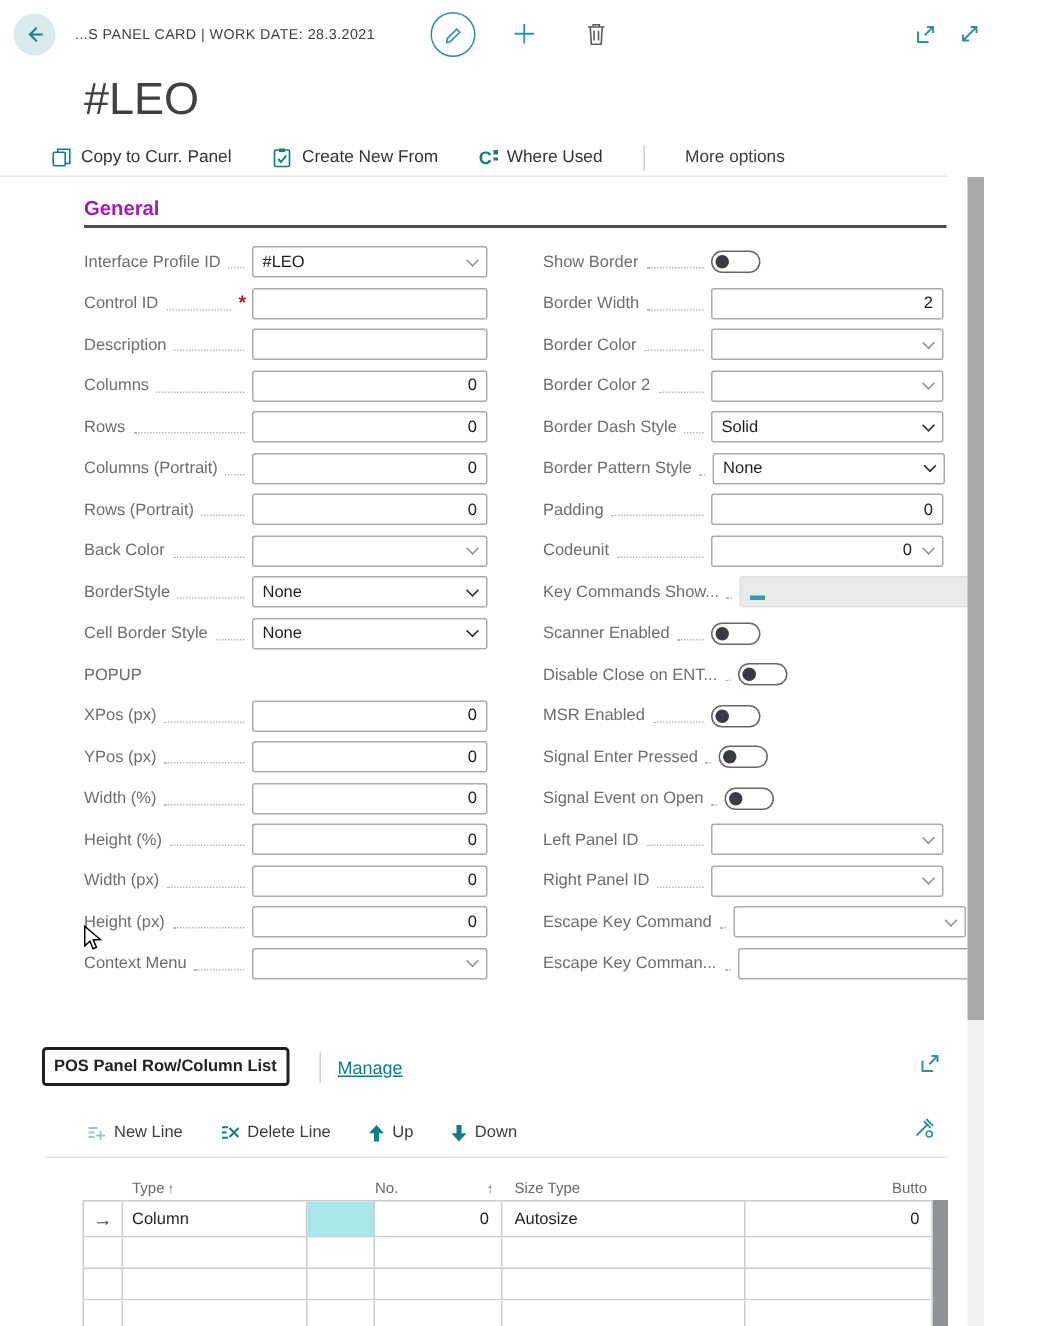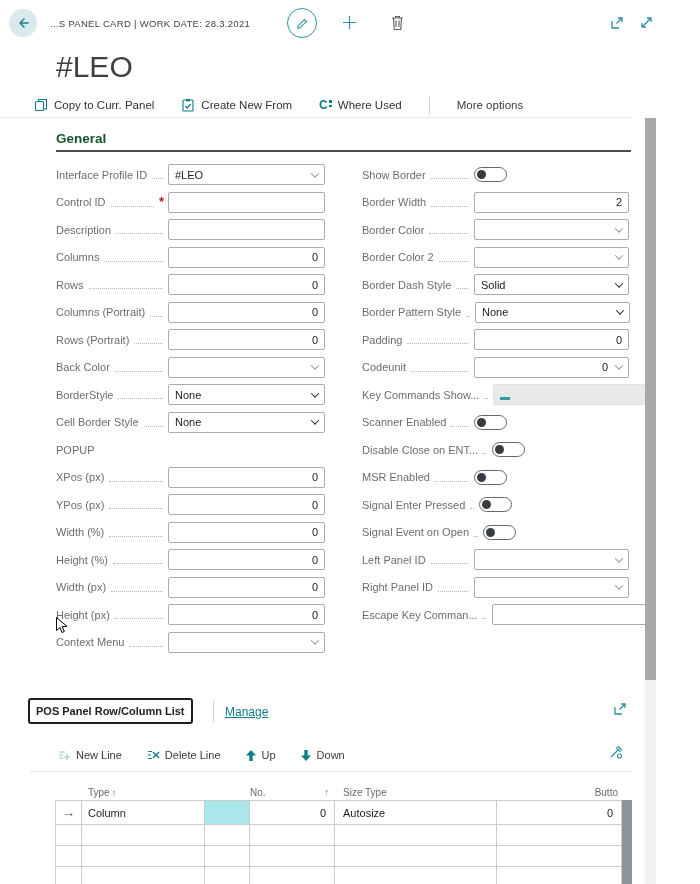--- a/index.html
+++ b/index.html
@@ -23,21 +23,21 @@
   .actionbar { position:absolute; left:34px; top:94px; height:22px; display:flex; align-items:center; gap:27px;text-align:right; }
   .ab-item { display:flex; align-items:center; gap:6px; font-size:11.5px; color:#323232; cursor:pointer; white-space:nowrap; }
   .ab-sep { width:1px; height:17px; background:#d2d2d2; }
   .ab-more { font-size:11.5px; color:#3b3b3b; cursor:pointer; }
   .ab-rule { position:absolute; left:0; top:117px; width:632px; height:1px; background:#e8e8e8; }
   .wu { font-weight:700; color:#0f7d87; font-size:12px; position:relative; padding-right:4px; }
   .wu-dots { position:absolute; right:0; top:2px; display:flex; flex-direction:column; gap:2px; }
   .wu-dots i { display:block; width:2.5px; height:2.5px; background:#0f7d87; }
 
   
-  .section-title { position:absolute; left:56px; top:131px; font-size:13.5px; font-weight:700; color:#14532d; }
+  .section-title { position:absolute; left:56px; top:131px; font-size:13.5px; font-weight:700; color:#a21caf; }
   .section-rule { position:absolute; left:56px; top:150px; width:575px; height:2px; background:#4c4c4c; }
 
   
   .col { position:absolute; top:164px; }
   .col.left  { left:56px;  width:269px; }
   .col.right { left:362px; width:267px; }
   .row { display:flex; align-items:center; height:21px; margin-bottom:6.5px; }
   .lbl { font-size:11px; color:#6d6d6d; white-space:nowrap; flex:none; }
   .lead { flex:1; margin:0 5px 0 5px; border-bottom:1px dotted #b8b8b8; height:0; transform:translateY(4px); min-width:4px; }
   .star { color:#c50f1f; font-size:13px; font-weight:700; margin-right:4px; flex:none; transform:translateY(-1px); }
@@ -496,20 +496,30 @@
     <span class="lbl">Right Panel ID</span>
     <span class="lead"></span>
     <span class="slot">
         <span class="box">
           <span></span>
           <span class="chev"></span>
         </span>
       </span>
   </div>
   <div class="row">
+    <span class="lbl">Escape Key Command</span>
+    <span class="lead"></span>
+    <span class="slot">
+        <span class="box">
+          <span></span>
+          <span class="chev"></span>
+        </span>
+      </span>
+  </div>
+  <div class="row">
     <span class="lbl">Escape Key Comman...</span>
     <span class="lead"></span>
     <span class="slot">
         <span class="box">
           <span></span>
         </span>
       </span>
   </div>
 </div>
 

